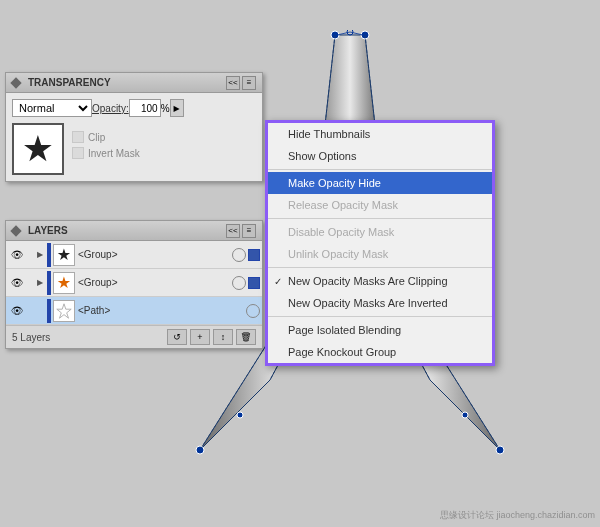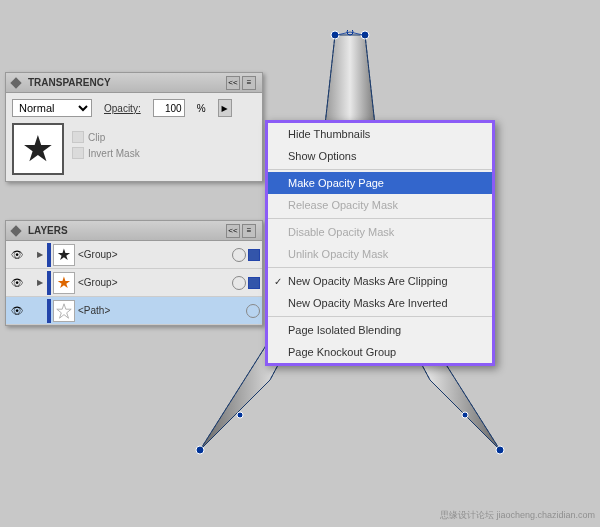--- a/index.html
+++ b/index.html
@@ -81,21 +81,21 @@
     }
 
     .panel-body {
       padding: 6px;
       background: #e8e8e8;
     }
 
     .blend-row {
       display: flex;
       align-items: center;
-      gap: 12px;
+      gap: 0;
       margin-bottom: 6px;
     }
 
     .blend-select {
       width: 80px;
       height: 18px;
       background: white;
       border: 1px solid #999;
       font-size: 11px;
       padding: 1px 2px;
@@ -516,32 +516,41 @@
         <svg width="20" height="20" viewBox="0 0 20 20">
             <polygon points="10,2 12,8 18,8 13,12 15,18 10,14 5,18 7,12 2,8 8,8" fill="none" stroke="#aaa" stroke-width="1"></polygon>
           </svg>
       </div>
       <span class="layer-name">&lt;Path&gt;</span>
       <div class="layer-icons-right">
         <div class="layer-circle"></div>
       </div>
     </div>
   </div>
+  <div class="layers-footer">
+    <span class="layers-count">5 Layers</span>
+    <div class="footer-btns">
+      <div class="footer-btn">↺</div>
+      <div class="footer-btn">+</div>
+      <div class="footer-btn">↕</div>
+      <div class="footer-btn">🗑</div>
+    </div>
+  </div>
 </div>
 
 <div class="context-menu">
   <div class="menu-item">
     <span>Hide Thumbnails</span>
   </div>
   <div class="menu-item">
     <span>Show Options</span>
   </div>
   <div class="menu-separator"></div>
   <div class="menu-item highlighted">
-    <span>Make Opacity Page</span>
+    <span>Make Opacity Hide</span>
   </div>
   <div class="menu-item disabled">
     <span>Release Opacity Mask</span>
   </div>
   <div class="menu-separator"></div>
   <div class="menu-item disabled">
     <span>Disable Opacity Mask</span>
   </div>
   <div class="menu-item disabled">
     <span>Unlink Opacity Mask</span>

